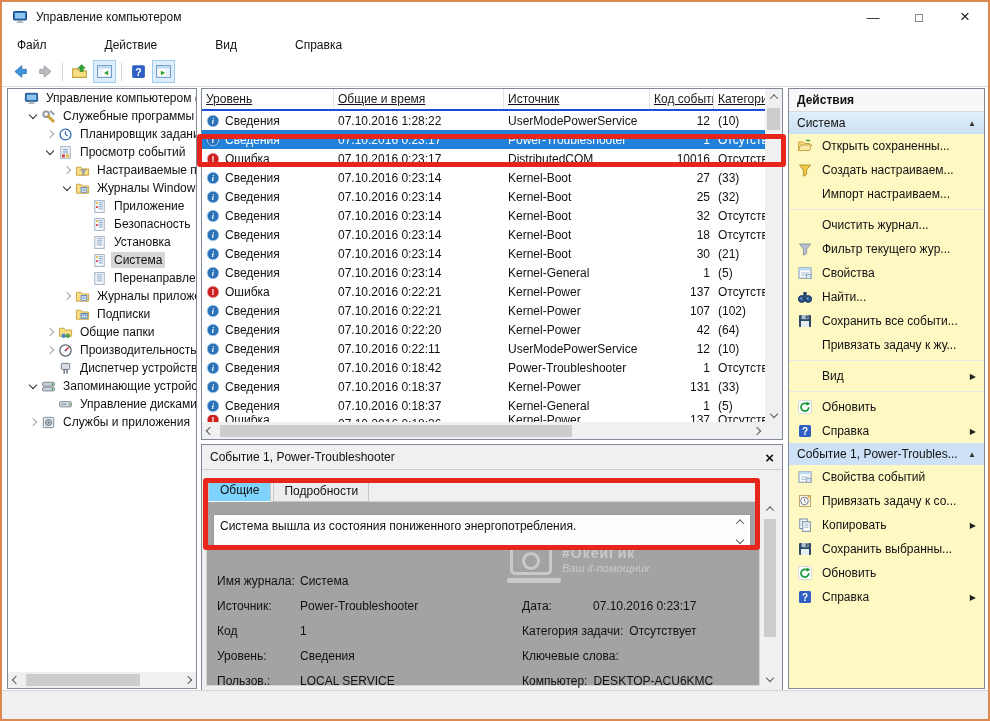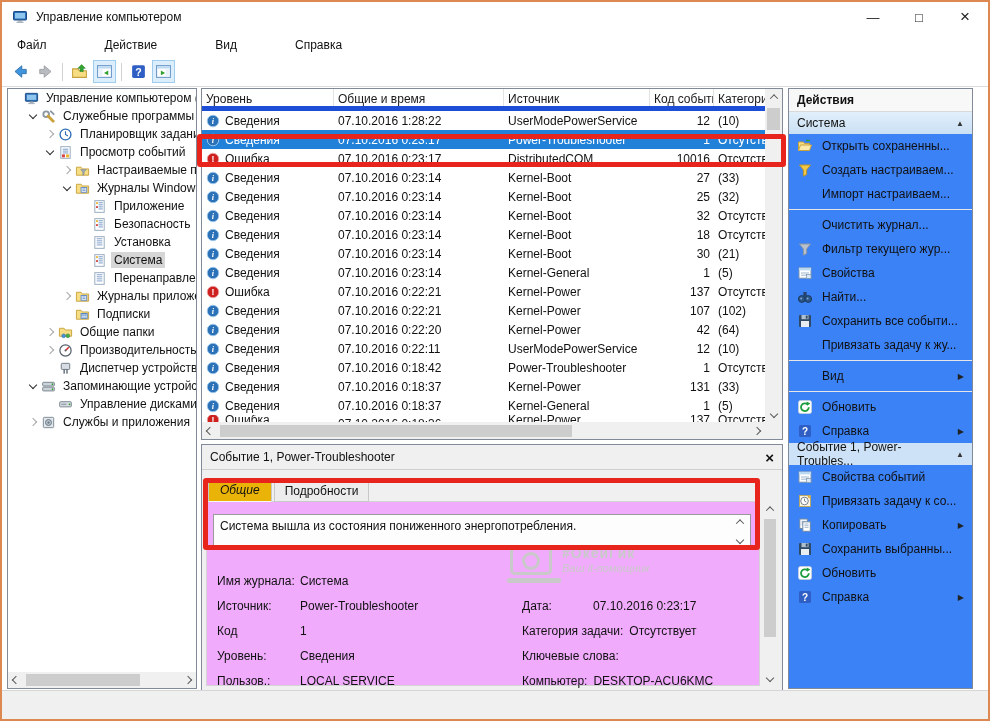--- a/index.html
+++ b/index.html
@@ -18,41 +18,41 @@
   .tbtn{width:23px;height:23px;display:flex;align-items:center;justify-content:center;margin:0 1px;border:1px solid transparent;box-sizing:border-box;}
   .tbtn.toggled{border-color:#9ecdf0;background:#dcedfb;}
   .tbtn .iwrap{width:17px;height:17px;}
   .tsep{width:1px;height:18px;background:#d2d2d2;margin:0 4px;}
   .iwrap{display:inline-block;}
   .iwrap svg{width:100%;height:100%;display:block;}
   
   .main{position:absolute;left:0;top:84px;right:0;bottom:28px;display:flex;}
   .tree-pane{position:relative;width:188px;margin:2px 0 2px 5px;border:1px solid #808a99;background:#fff;overflow:hidden;flex:none;}
   .center-pane{position:relative;width:582px;margin:2px 3px 2px 4px;flex:none;}
-  .actions-pane{position:relative;flex:1;margin:2px 15px 2px 2px;border:1px solid #808a99;background:#3b82f6;overflow:hidden;}
+  .actions-pane{position:relative;flex:1;margin:2px 3px 2px 2px;border:1px solid #808a99;background:#fef9c3;overflow:hidden;}
   
   .tree-row{height:18px;display:flex;align-items:center;white-space:nowrap;}
   .exp{width:11px;height:11px;margin-right:2px;position:relative;flex:none;}
   .exp.expanded::after{content:"";position:absolute;left:2px;top:1px;width:5px;height:5px;border-right:1.5px solid #2b2b2b;border-bottom:1.5px solid #2b2b2b;transform:rotate(45deg);}
   .exp.collapsed::after{content:"";position:absolute;left:2px;top:2px;width:5px;height:5px;border-right:1.5px solid #a6a6a6;border-bottom:1.5px solid #a6a6a6;transform:rotate(-45deg);}
   .tree-row .iwrap{width:15px;height:15px;margin-right:4px;flex:none;}
   .tlabel{padding:1px 3px;}
   .tlabel.selected{background:#d6d6d6;}
   .tree-hscroll{position:absolute;left:0;right:0;bottom:0;height:16px;background:#f0f0f0;display:flex;align-items:center;}
   
   .sbox{width:16px;height:16px;display:flex;align-items:center;justify-content:center;flex:none;background:#f0f0f0;}
   .chev{display:inline-block;width:5px;height:5px;border-right:1.5px solid #5a5a5a;border-bottom:1.5px solid #5a5a5a;}
   .chev.up{transform:rotate(-135deg) translate(-1px,-1px);}
   .chev.down{transform:rotate(45deg);}
   .chev.left{transform:rotate(135deg);}
   .chev.right{transform:rotate(-45deg);}
   .thumb-h{height:12px;background:#cdcdcd;}
   
   .events-panel{position:absolute;left:0;top:0;width:582px;height:352px;border:1px solid #808a99;background:#fff;overflow:hidden;box-sizing:border-box;}
-  .events-header{display:flex;height:22px;border-bottom:5px solid #1d4ed8;box-sizing:border-box;margin-right:17px;}
+  .events-header{display:flex;height:22px;border-bottom:2px solid #1d4ed8;box-sizing:border-box;margin-right:17px;text-decoration:underline;}
   .ecol{border-right:1px solid #e3e3e3;padding:3px 4px;overflow:hidden;white-space:nowrap;box-sizing:border-box;flex:none;color:#1a1a1a;}
   .erow{display:flex;height:19px;align-items:center;}
   .erow.selected{background:#2180d8;color:#fff;}
   .erow.partial{height:10px;overflow:hidden;}
   .ecell{padding:0 4px;overflow:hidden;white-space:nowrap;box-sizing:border-box;flex:none;}
   .ecell.lvl{display:flex;align-items:center;}
   .ecell.lvl .iwrap{width:14px;height:14px;margin-right:5px;flex:none;}
   .ecell.num{text-align:right;}
   .events-vscroll{position:absolute;right:0;top:0;bottom:17px;width:17px;background:#f0f0f0;}
   .events-vscroll .sbox{width:17px;}
@@ -60,23 +60,23 @@
   .sbox.vbottom{position:absolute;bottom:0;left:0;}
   .events-hscroll{position:absolute;left:0;right:17px;bottom:0;height:17px;background:#f0f0f0;display:flex;align-items:center;}
   .events-hscroll .thumb-h{width:352px;margin-left:2px;}
   .scroll-corner{position:absolute;right:0;bottom:0;width:17px;height:17px;background:#f0f0f0;}
   
   .detail-panel{position:absolute;left:0;top:356px;width:582px;height:247px;border:1px solid #808a99;background:#f0f0f0;box-sizing:border-box;}
   .detail-header{height:24px;display:flex;align-items:center;padding:0 8px;border-bottom:1px solid #cfcfcf;}
   .detail-close{margin-left:auto;font-size:15px;font-weight:bold;line-height:1;}
   .tabs-row{display:flex;margin:9px 0 0 6px;position:relative;z-index:2;}
   .tab{padding:3px 11px 4px;border:1px solid #c8c8c8;background:#ededed;margin-right:2px;box-sizing:border-box;}
-  .tab.active{background:#eab308;border-bottom-color:#f7f7f7;font-style:italic;}
+  .tab.active{background:#7dd3fc;border-bottom-color:#f7f7f7;}
   .tab.inactive{margin-top:2px;padding:2px 10px 3px;}
-  .tab-content{position:absolute;left:4px;right:22px;top:56px;bottom:4px;background:#f0abfc;border:1px solid #d4d4d4;}
+  .tab-content{position:absolute;left:4px;right:22px;top:56px;bottom:4px;background:#a3a3a3;border:1px solid #d4d4d4;}
   .message-box{position:absolute;left:6px;right:8px;top:12px;height:34px;background:#fdfdfd;border:1px solid #9a9a9a;padding:4px 26px 4px 6px;box-sizing:border-box;}
   .msg-scroll{position:absolute;right:2px;top:2px;bottom:2px;width:16px;display:flex;flex-direction:column;align-items:center;justify-content:space-between;padding:2px 0;box-sizing:border-box;}
   .fields{position:absolute;left:10px;right:8px;top:66px;}
   .frow{display:flex;height:25px;align-items:center;}
   .fl1{width:83px;flex:none;}
   .fv1{width:222px;flex:none;overflow:hidden;white-space:nowrap;}
   .fl2{min-width:65px;flex:none;margin-right:6px;white-space:nowrap;}
   .fv2{flex:1;overflow:hidden;white-space:nowrap;}
   .detail-vscroll{position:absolute;right:4px;top:56px;bottom:4px;width:16px;background:#f0f0f0;}
   .dv-thumb{position:absolute;left:2px;right:2px;top:18px;height:118px;background:#cdcdcd;}

